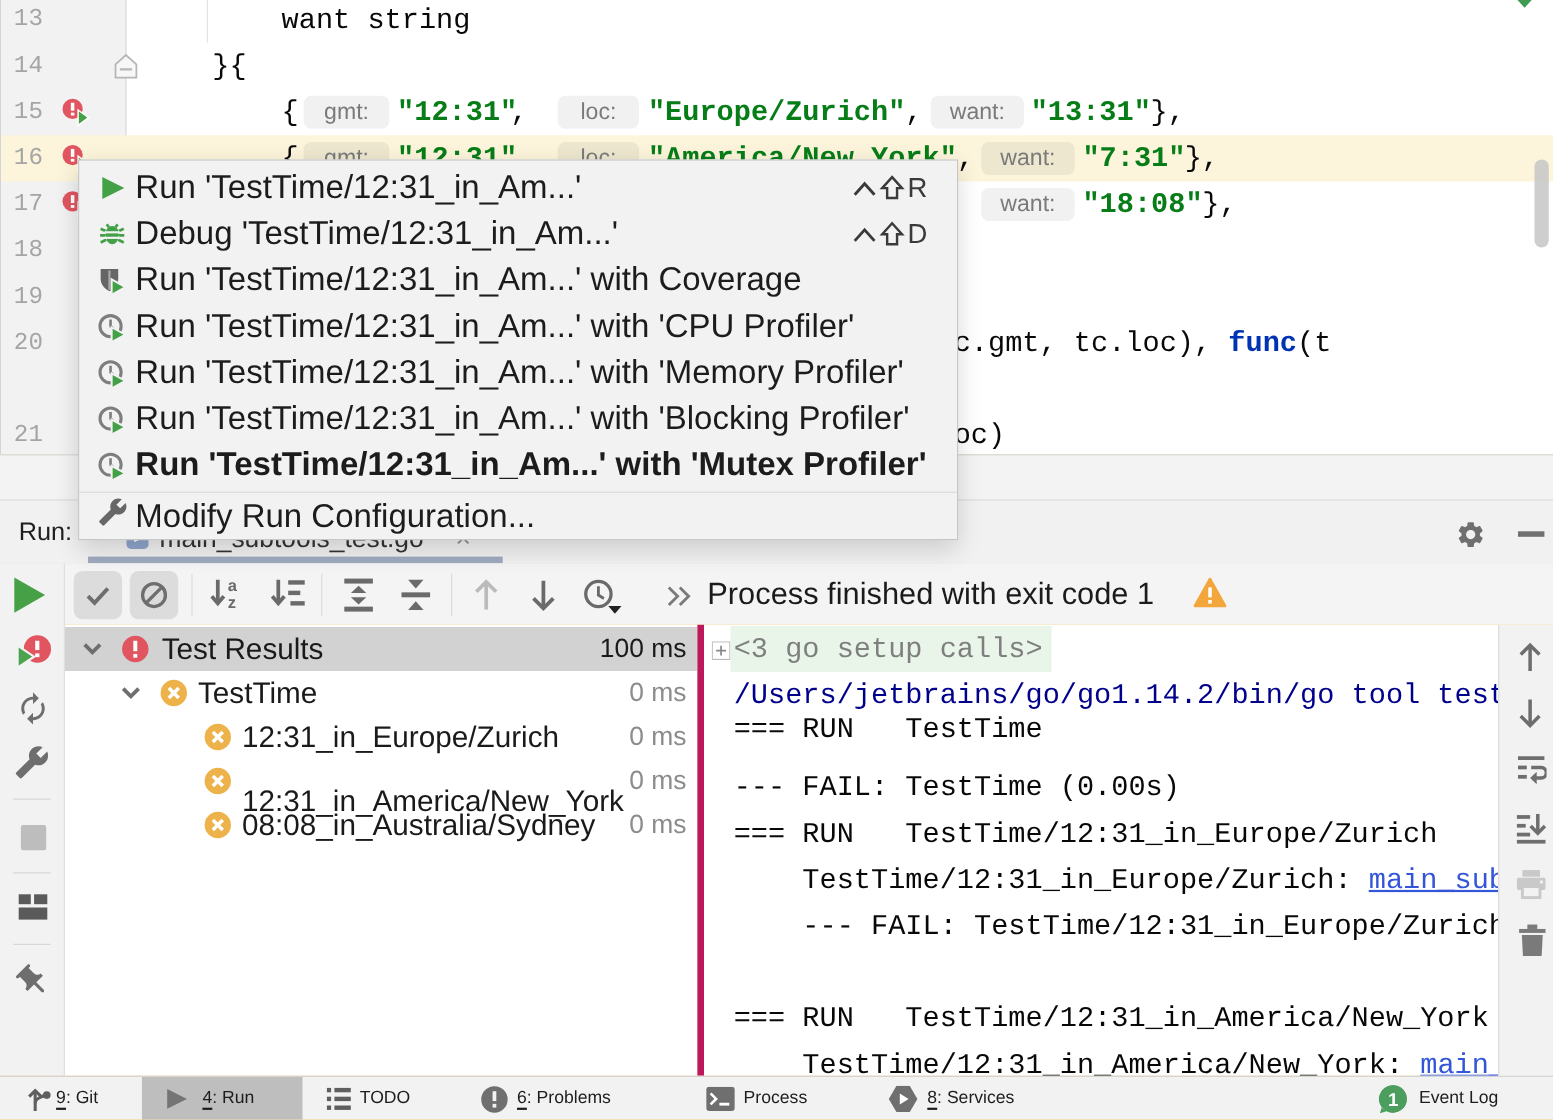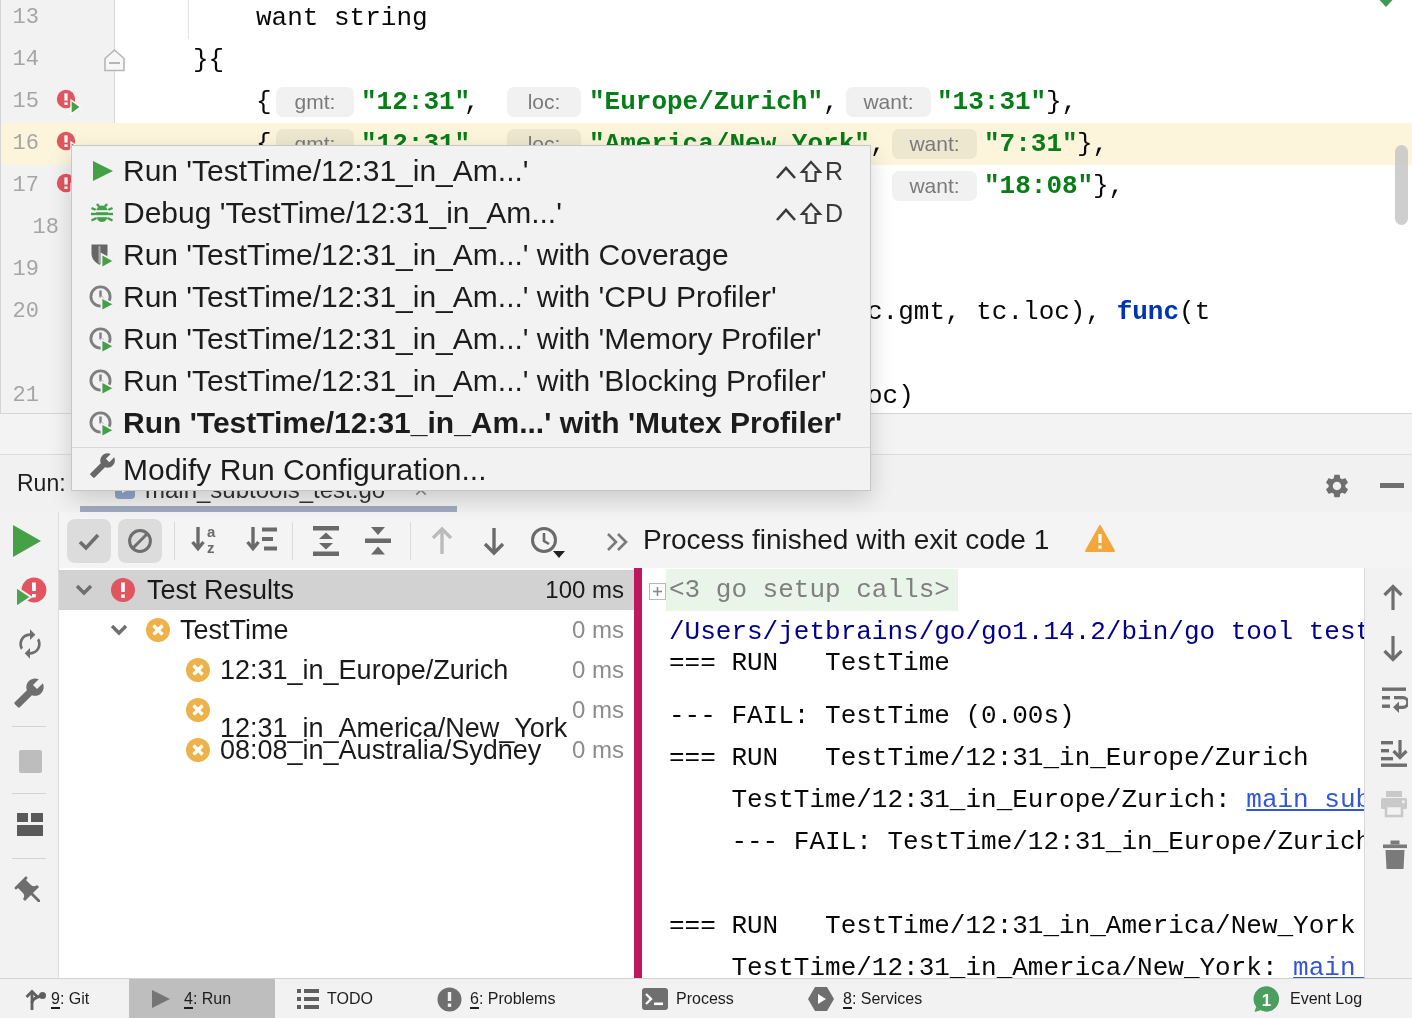--- a/index.html
+++ b/index.html
@@ -33,21 +33,21 @@
 
   <div class="a" style="left:0;top:123px;width:1412px;height:42px;background:#FCF5DB;"></div>
 
   <div class="a" style="left:187px;top:0;width:1px;height:39px;background:#E2E2E2;"></div>
 
   <div class="lnum" style="top:-3px;">13</div>
   <div class="lnum" style="top:39px;">14</div>
   <div class="lnum" style="top:81px;">15</div>
   <div class="lnum" style="top:123px;">16</div>
   <div class="lnum" style="top:165px;">17</div>
-  <div class="lnum" style="top:207px;margin-left:20px;">18</div>
+  <div class="lnum" style="top:207px;">18</div>
   <div class="lnum" style="top:249px;">19</div>
   <div class="lnum" style="top:291px;">20</div>
   <div class="lnum" style="top:375px;">21</div>
 
   <div class="erow mono" style="top:-3px;"><span class="a" style="left:255px;">want string</span></div>
   <div class="erow mono" style="top:39px;"><span class="a" style="left:192px;">}{</span></div>
   <div class="erow mono" style="top:81px;">
     <span class="a" style="left:255px;">{</span>
     <span class="chip" style="left:275px;width:78px;">gmt:</span>
     <span class="a g" style="left:360px;">"12:31"</span><span class="a" style="left:463px;">,</span>
@@ -298,21 +298,21 @@
         <circle cx="13" cy="13" r="12" fill="#EDB24A"></circle>
         <g stroke="#fff" stroke-width="3.2">
           <line x1="8.5" y1="8.5" x2="17.5" y2="17.5"></line>
           <line x1="17.5" y1="8.5" x2="8.5" y2="17.5"></line>
         </g>
       </svg>
   <div class="trow" style="left:161px;top:162px;">08:08_in_Australia/Sydney</div>
   <div class="dur" style="left:465px;top:162px;color:#8C8C8C;">0 ms</div>
 </div>
 
-<div class="a" id="console" style="left:634px;top:568px;width:778px;height:410px;background:#fff;border-left:8px solid #be185d;box-sizing:border-box;">
+<div class="a" id="console" style="left:634px;top:568px;width:778px;height:410px;background:#fff;border-left:6px solid #be185d;box-sizing:border-box;">
   <div class="a" style="left:24px;top:1px;width:292px;height:42px;background:#E9F5E9;"></div>
   <div class="a" style="left:0;top:0;width:722px;height:410px;overflow:hidden;">
     <div class="crow" style="top:1px;color:#7F7F7F;">&lt;3 go setup calls&gt;</div>
     <div class="crow" style="top:43px;color:#00008B;">/Users/jetbrains/go/go1.14.2/bin/go tool test2json -t /private/var/fold</div>
     <div class="crow" style="top:74px;">=== RUN   TestTime</div>
     <div class="crow" style="top:127px;">--- FAIL: TestTime (0.00s)</div>
     <div class="crow" style="top:169px;">=== RUN   TestTime/12:31_in_Europe/Zurich</div>
     <div class="crow" style="top:211px;">    TestTime/12:31_in_Europe/Zurich: <span style="color:#3355D8;text-decoration:underline;">main_subtools_test.go:26</span></div>
     <div class="crow" style="top:253px;">    --- FAIL: TestTime/12:31_in_Europe/Zurich (0.00s)</div>
     <div class="crow" style="top:337px;">=== RUN   TestTime/12:31_in_America/New_York</div>

